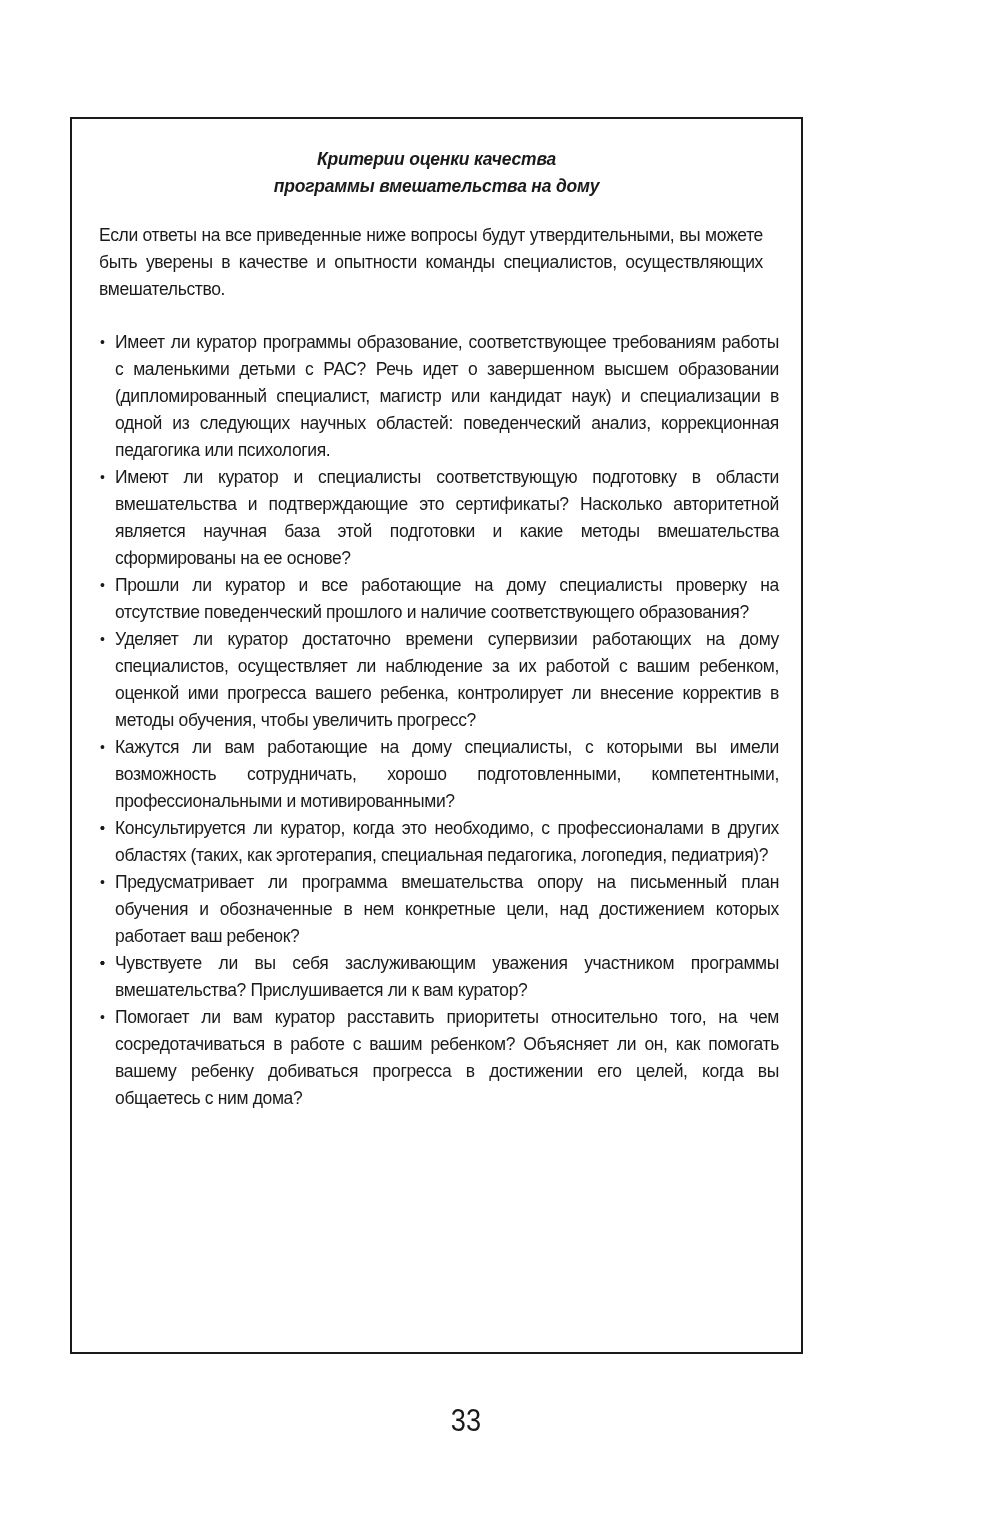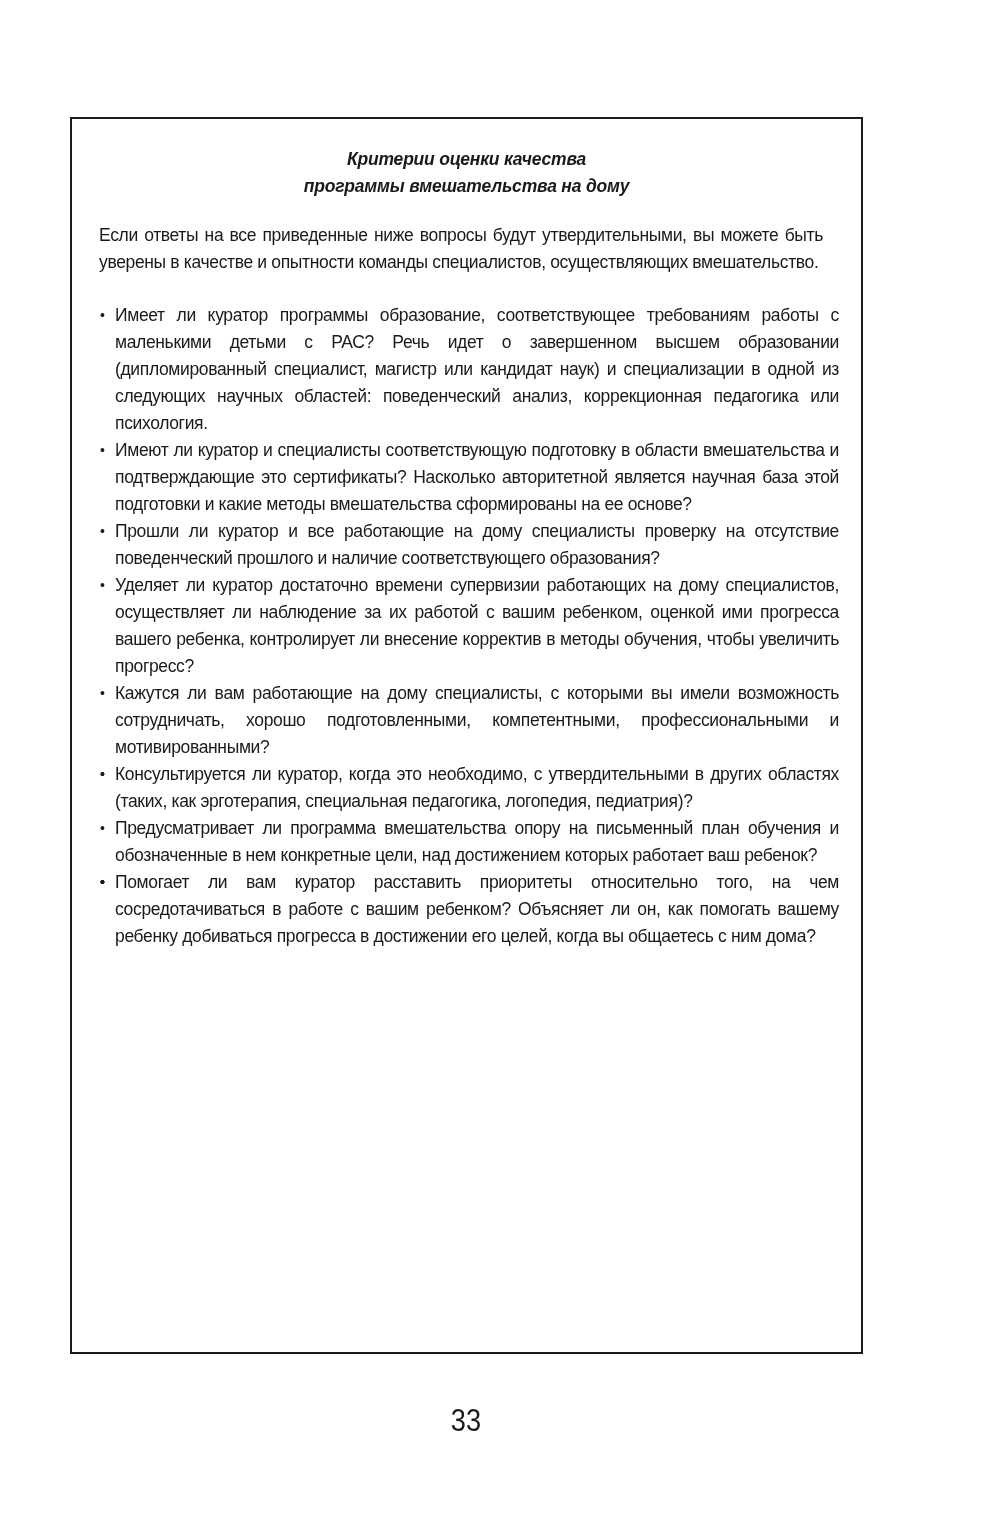--- a/index.html
+++ b/index.html
@@ -12,21 +12,21 @@
       height: 1518px;
       position: relative;
       overflow: hidden;
       font-family: "Liberation Sans", "DejaVu Sans", sans-serif;
       color: #1a1a1a;
     }
     .box {
       position: absolute;
       left: 70px;
       top: 117px;
-      width: 793px;
+      width: 733px;
       height: 1237px;
       border: 2px solid #1a1a1a;
       box-sizing: border-box;
     }
     .title {
       position: absolute;
       left: 0;
       right: 0;
       top: 26px;
       text-align: center;
@@ -112,34 +112,35 @@
       </li>
       <li class="bullet-item">
         <span class="bullet-dot">•</span>
         <span>Кажутся ли вам работающие на дому специалисты, с которыми вы имели возможность сотрудничать, хорошо подготовленными, компетентными, профессиональными и мотивированными?</span>
       </li>
       <li class="bullet-item">
         <span class="bullet-dot">•</span>
       </li>
       <li class="bullet-item">
         <span class="bullet-dot">•</span>
-        <span>Консультируется ли куратор, когда это необходимо, с утвердительными в других областях (таких, как эрготерапия, специальная педагогика, логопедия, педиатрия)?</span>
+        <span>Консультируется ли куратор, когда это необходимо, с профессионалами в других областях (таких, как эрготерапия, специальная педагогика, логопедия, педиатрия)?</span>
       </li>
       <li class="bullet-item">
         <span class="bullet-dot">•</span>
         <span>Предусматривает ли программа вмешательства опору на письменный план обучения и обозначенные в нем конкретные цели, над достижением которых работает ваш ребенок?</span>
       </li>
       <li class="bullet-item">
         <span class="bullet-dot">•</span>
       </li>
       <li class="bullet-item">
         <span class="bullet-dot">•</span>
       </li>
       <li class="bullet-item">
         <span class="bullet-dot">•</span>
+        <span>Чувствуете ли вы себя заслуживающим уважения участником программы вмешательства? Прислушивается ли к вам куратор?</span>
       </li>
       <li class="bullet-item">
         <span class="bullet-dot">•</span>
         <span>Помогает ли вам куратор расставить приоритеты относительно того, на чем сосредотачиваться в работе с вашим ребенком? Объясняет ли он, как помогать вашему ребенку добиваться прогресса в достижении его целей, когда вы общаетесь с ним дома?</span>
       </li>
     </ul>
   </div>
 </div>
 
 <div class="page-number">33</div>

